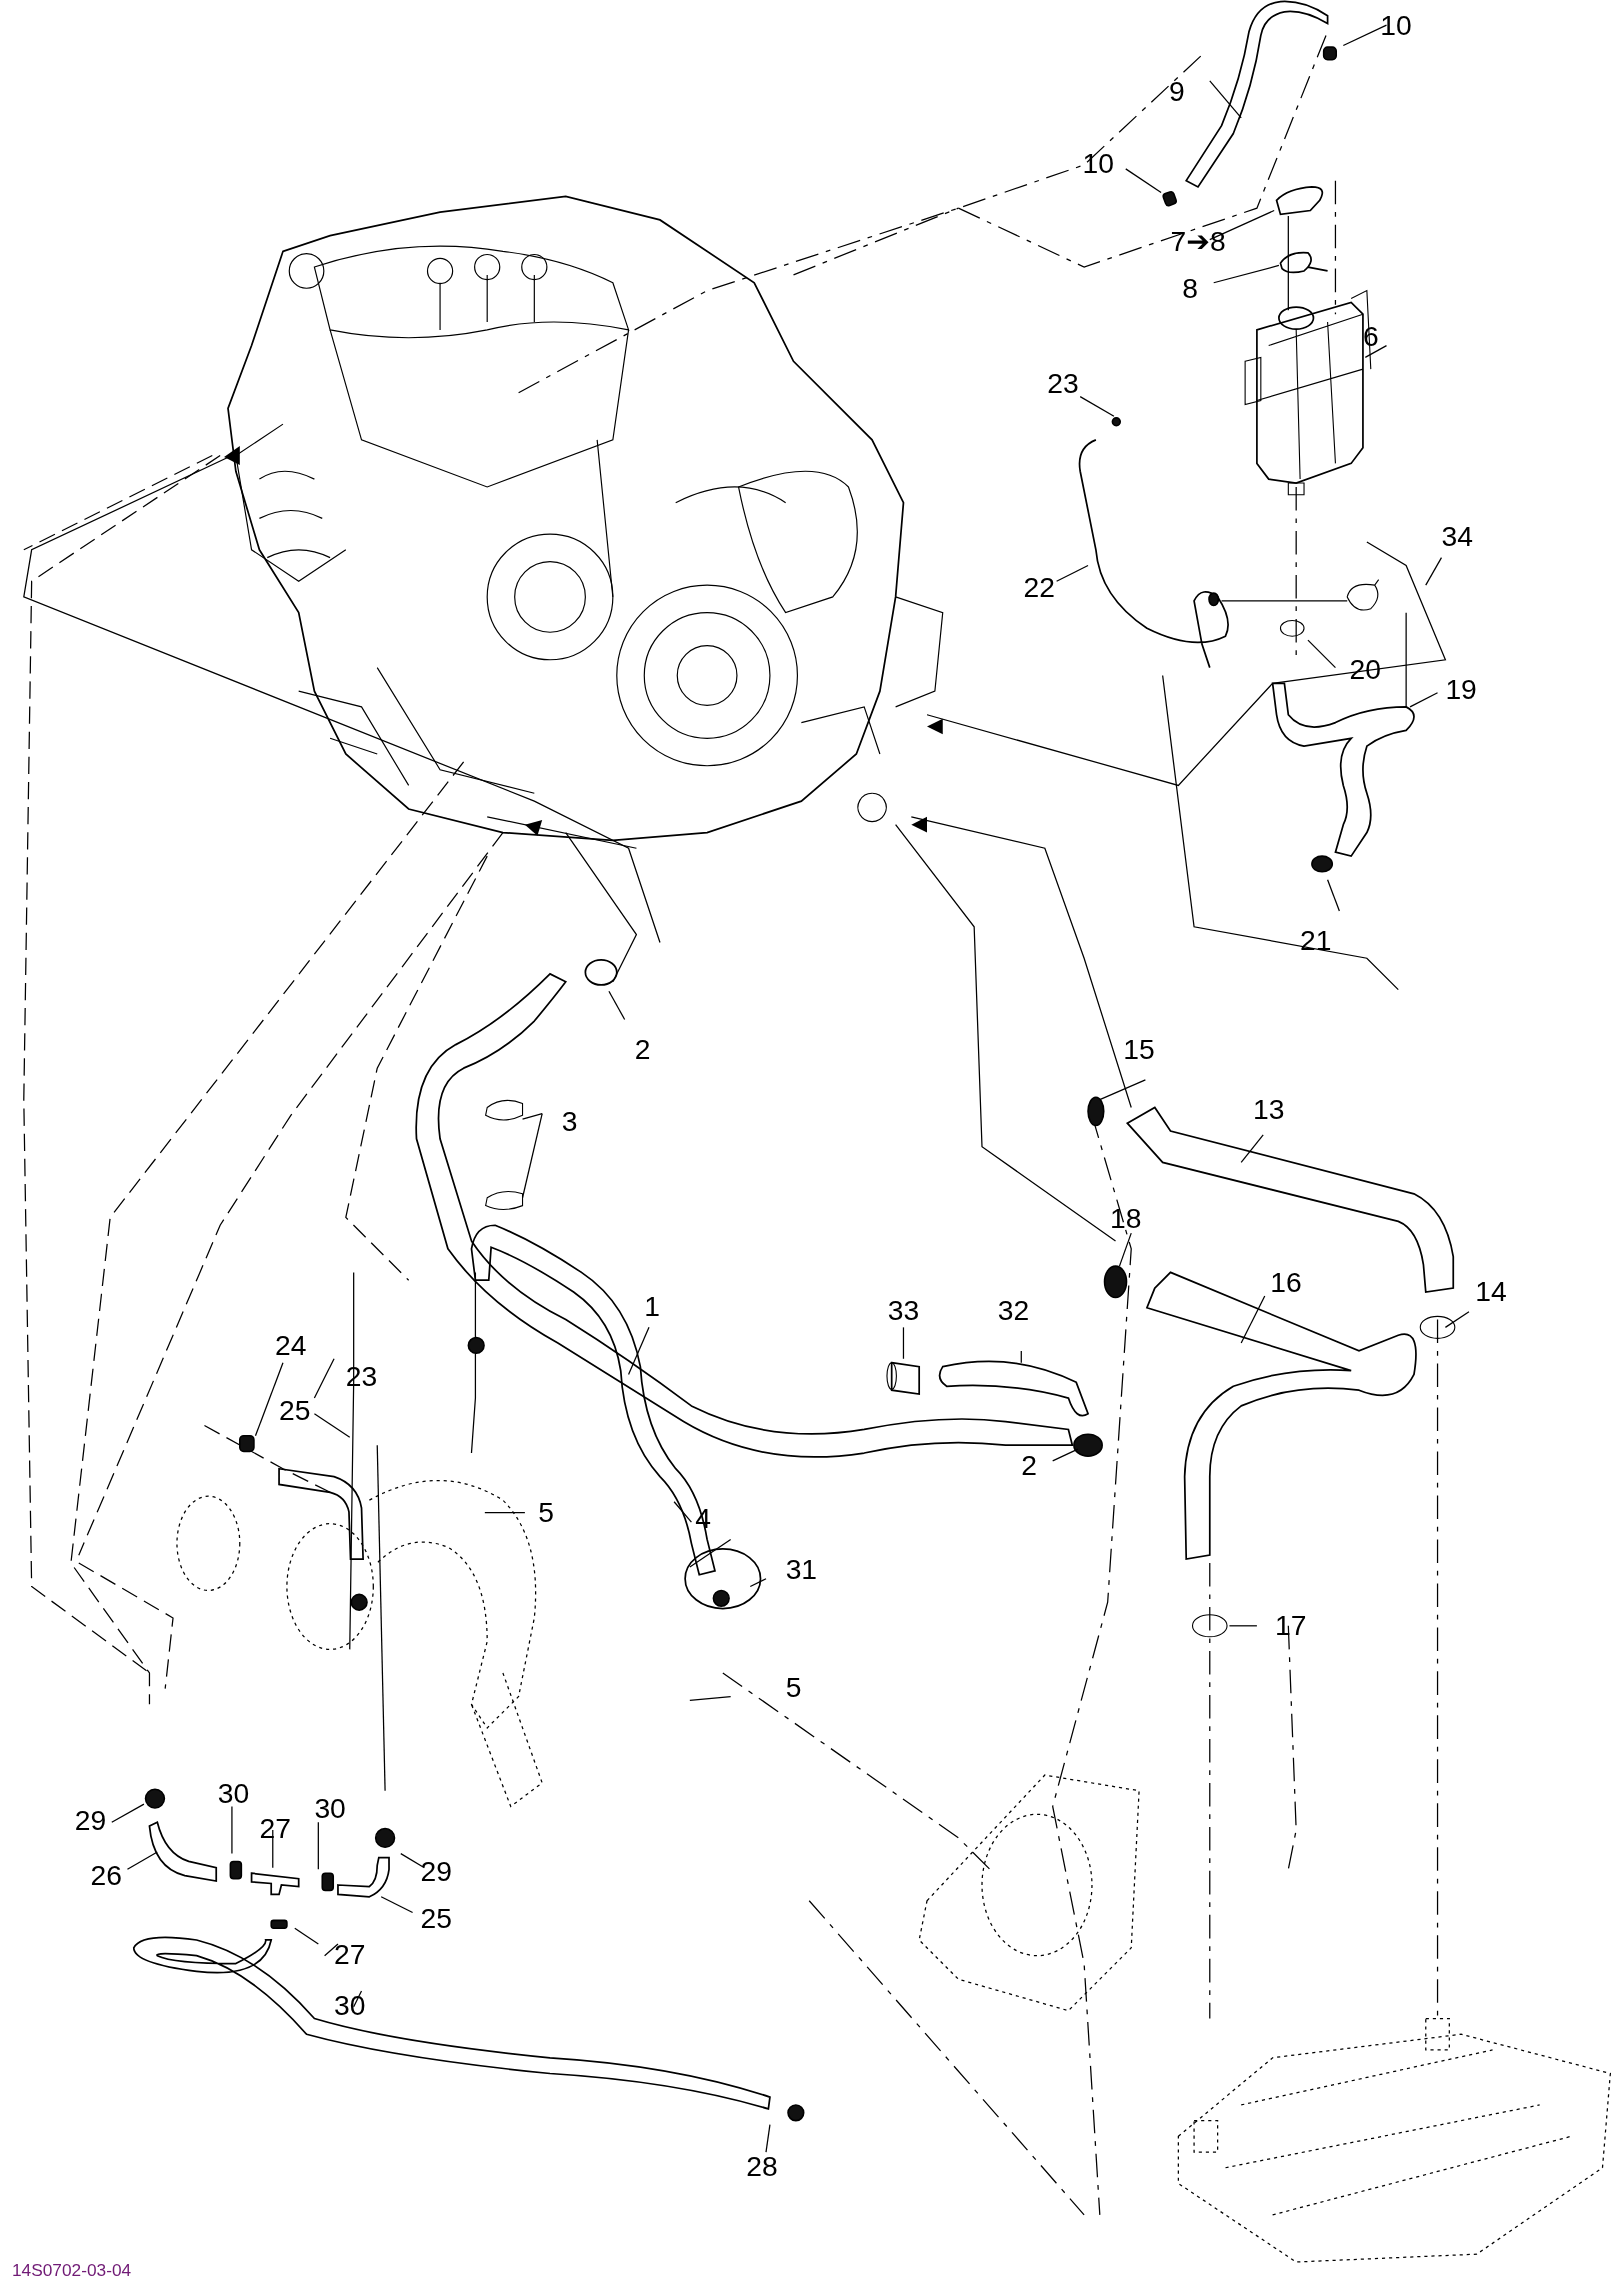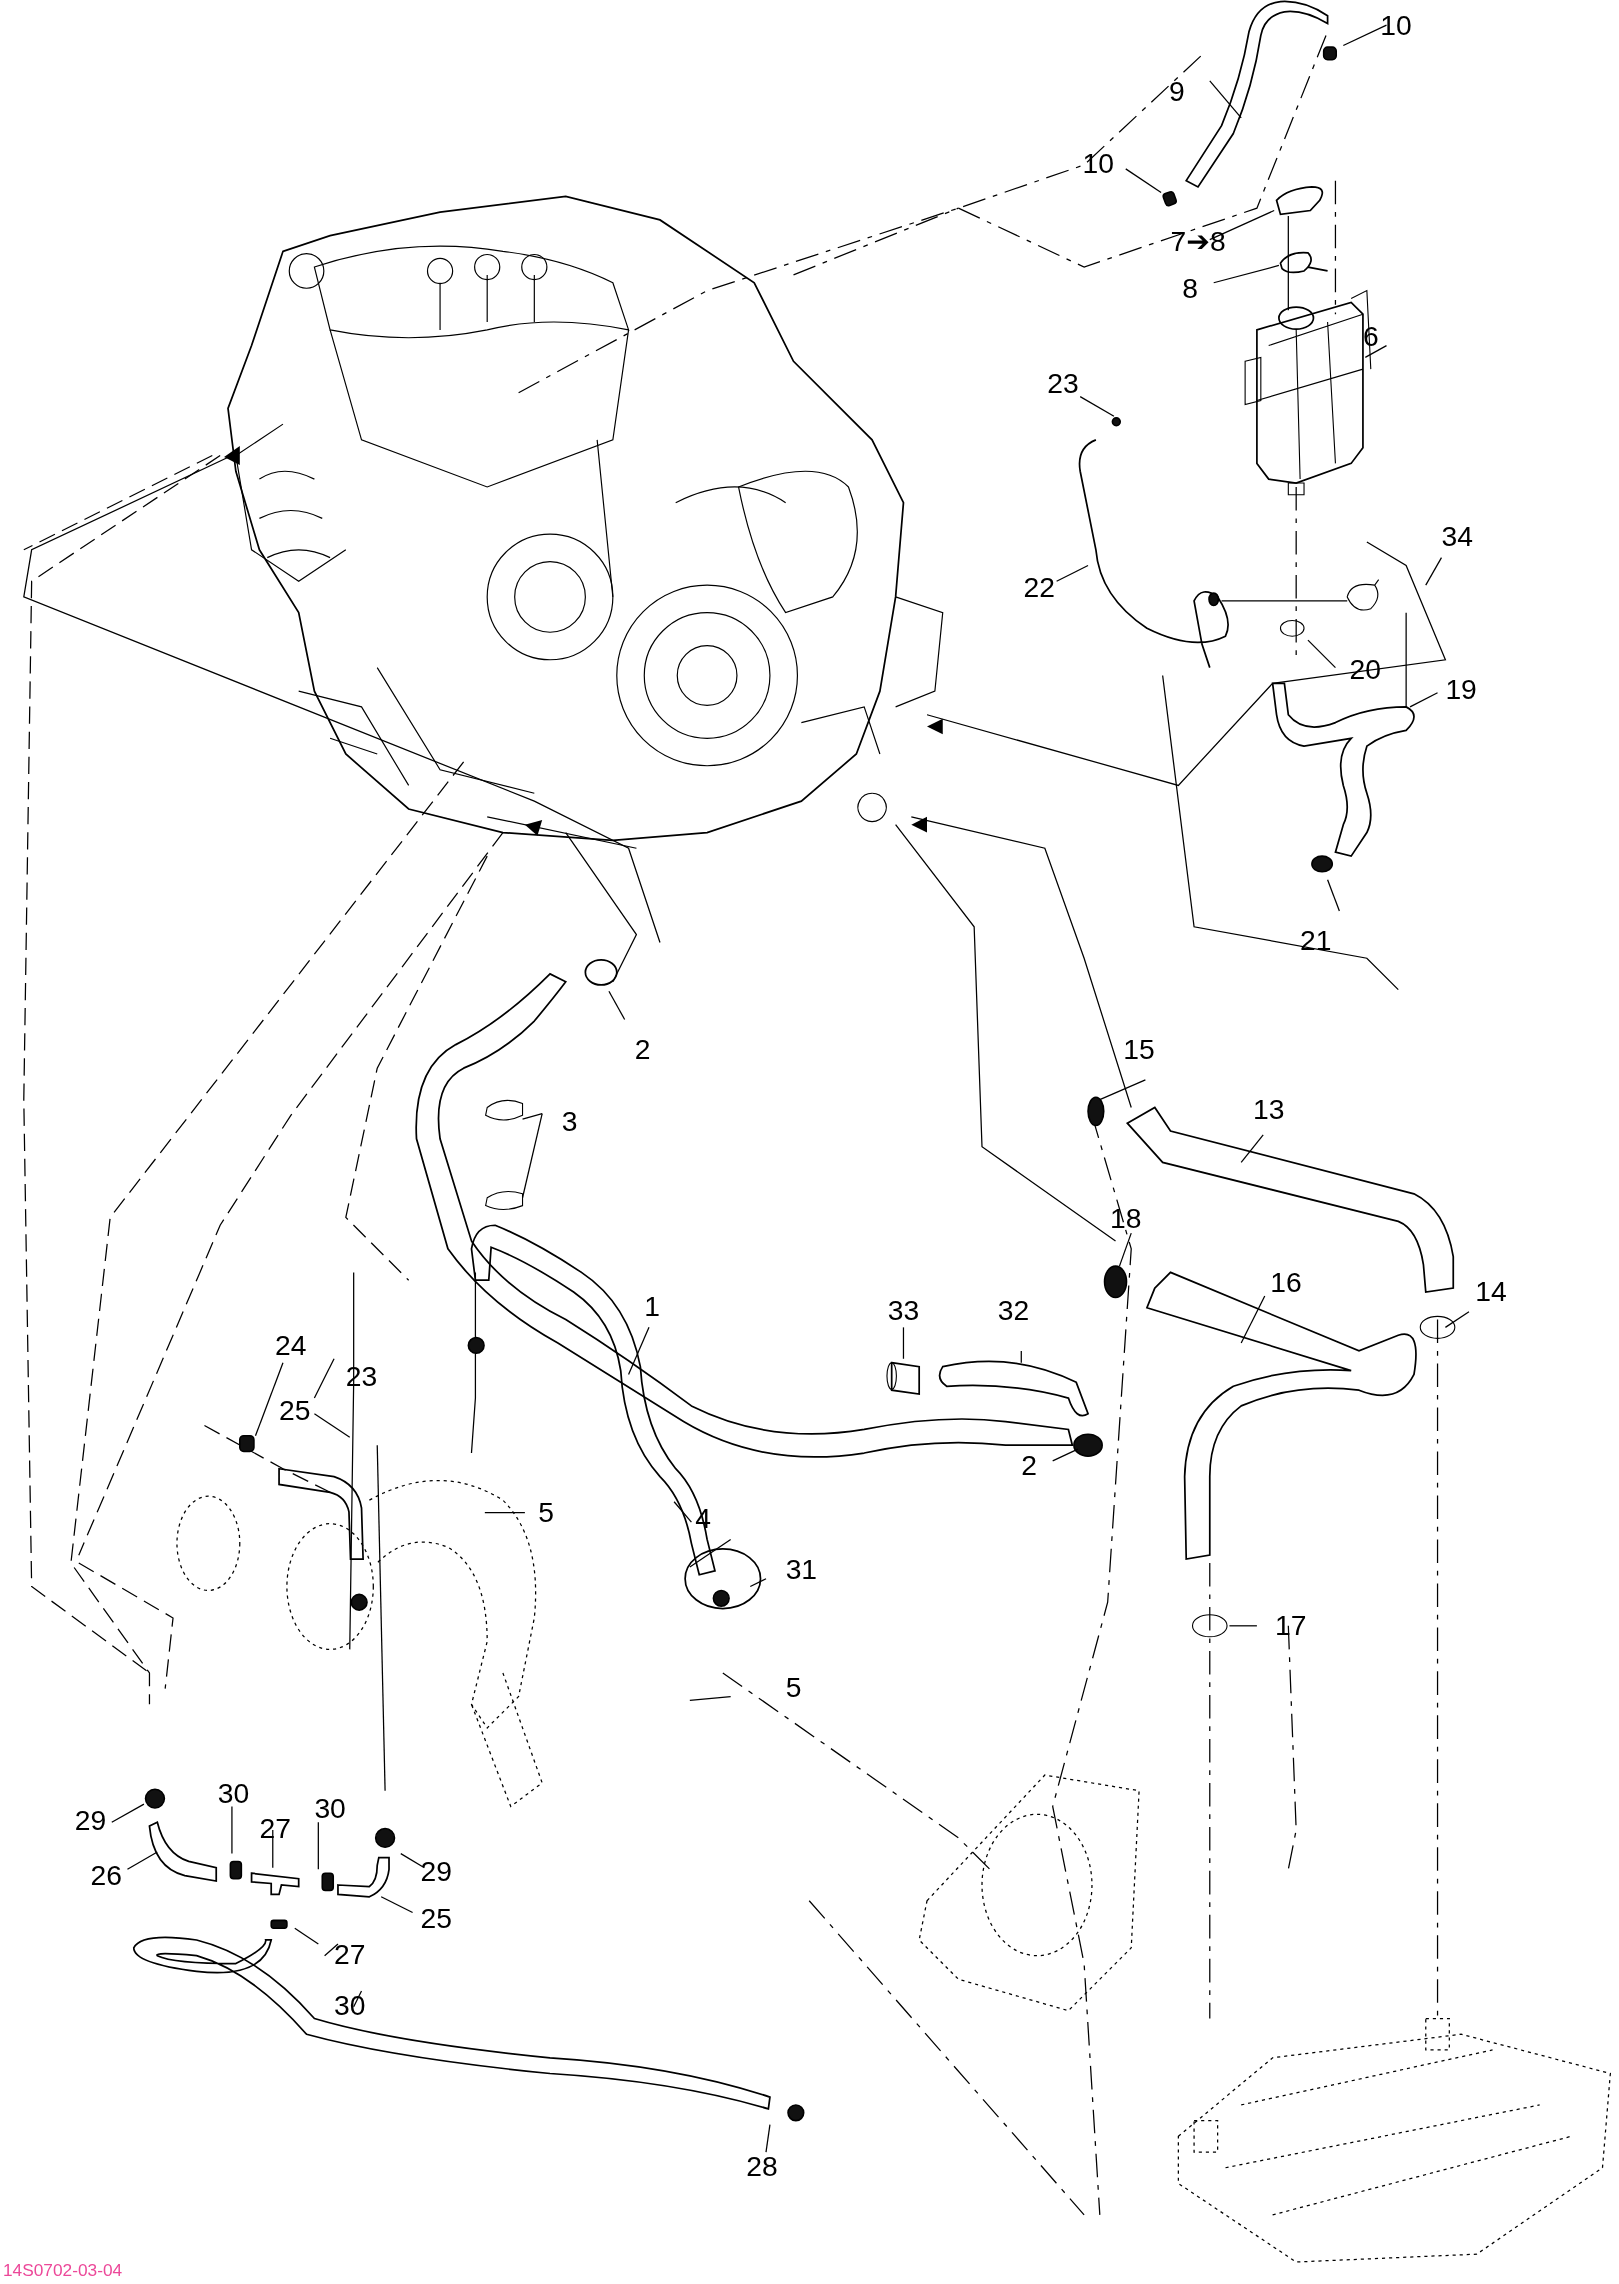--- a/index.html
+++ b/index.html
@@ -7,21 +7,21 @@
   #diagram{position:absolute;left:0;top:0;width:1620px;height:2284px;}
   .part{fill:none;stroke:#000;stroke-width:2.2;}
   .part-thin{fill:none;stroke:#000;stroke-width:1.4;}
   .dash{fill:none;stroke:#000;stroke-width:1.6;stroke-dasharray:30 10 6 10;}
   .dash2{fill:none;stroke:#000;stroke-width:1.6;stroke-dasharray:22 10;}
   .dot{fill:none;stroke:#000;stroke-width:1.6;stroke-dasharray:4 5;}
   .leader{stroke:#000;stroke-width:1.6;fill:none;}
   .solid-conn{stroke:#000;stroke-width:1.6;fill:none;}
   .clamp{fill:#111;stroke:#000;stroke-width:2;}
   .callout{font-family:"Liberation Sans",sans-serif;font-size:36px;fill:#000;}
-  .ref-code{position:absolute;left:3px;top:2260px;font-size:17.3px;color:#ec4899;font-family:"Liberation Sans",sans-serif;}
+  .ref-code{position:absolute;left:12px;top:2260px;font-size:17.3px;color:#701a75;font-family:"Liberation Sans",sans-serif;}
   .engine-detail{fill:none;stroke:#000;stroke-width:1.5;}
 </style>
 </head>
 <body>
 
 <svg id="diagram" viewBox="0 0 2062 2908" xmlns="http://www.w3.org/2000/svg">
 
   <g>
     <path class="part" d="M360,320 L420,300 L560,270 L720,250 L840,280 L960,360 L1010,460 L1110,560 L1150,640 L1140,760 L1120,880 L1090,960 L1020,1020 L900,1060 L780,1070 L640,1060 L520,1030 L440,960 L400,880 L380,780 L330,700 L300,600 L290,520 L320,440 Z"></path>
     <path class="engine-detail" d="M400,340 Q520,300 640,320 Q720,330 780,360 L800,420 Q700,400 620,420 Q520,440 420,420 Z"></path>

